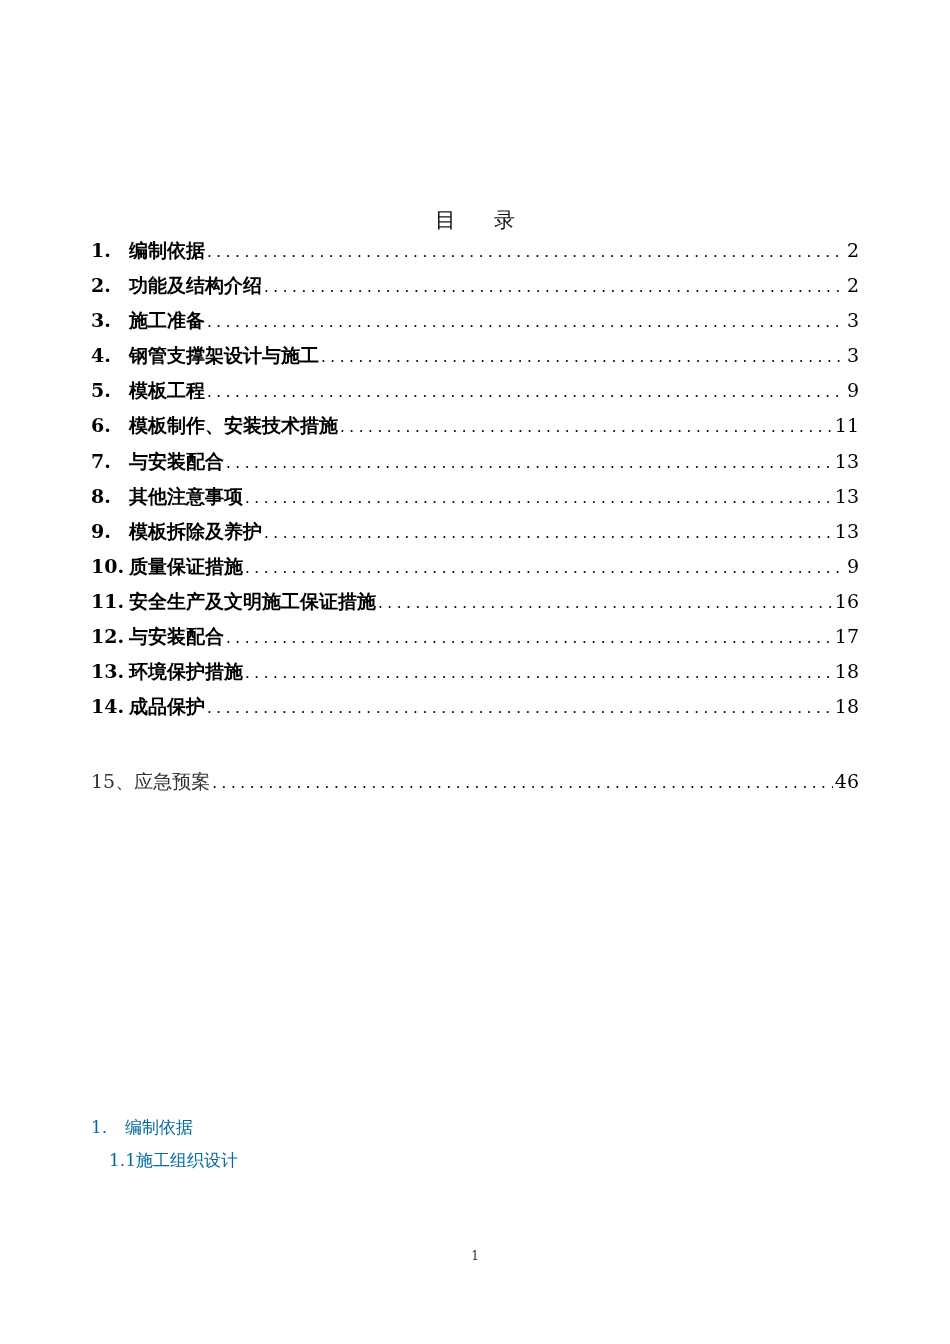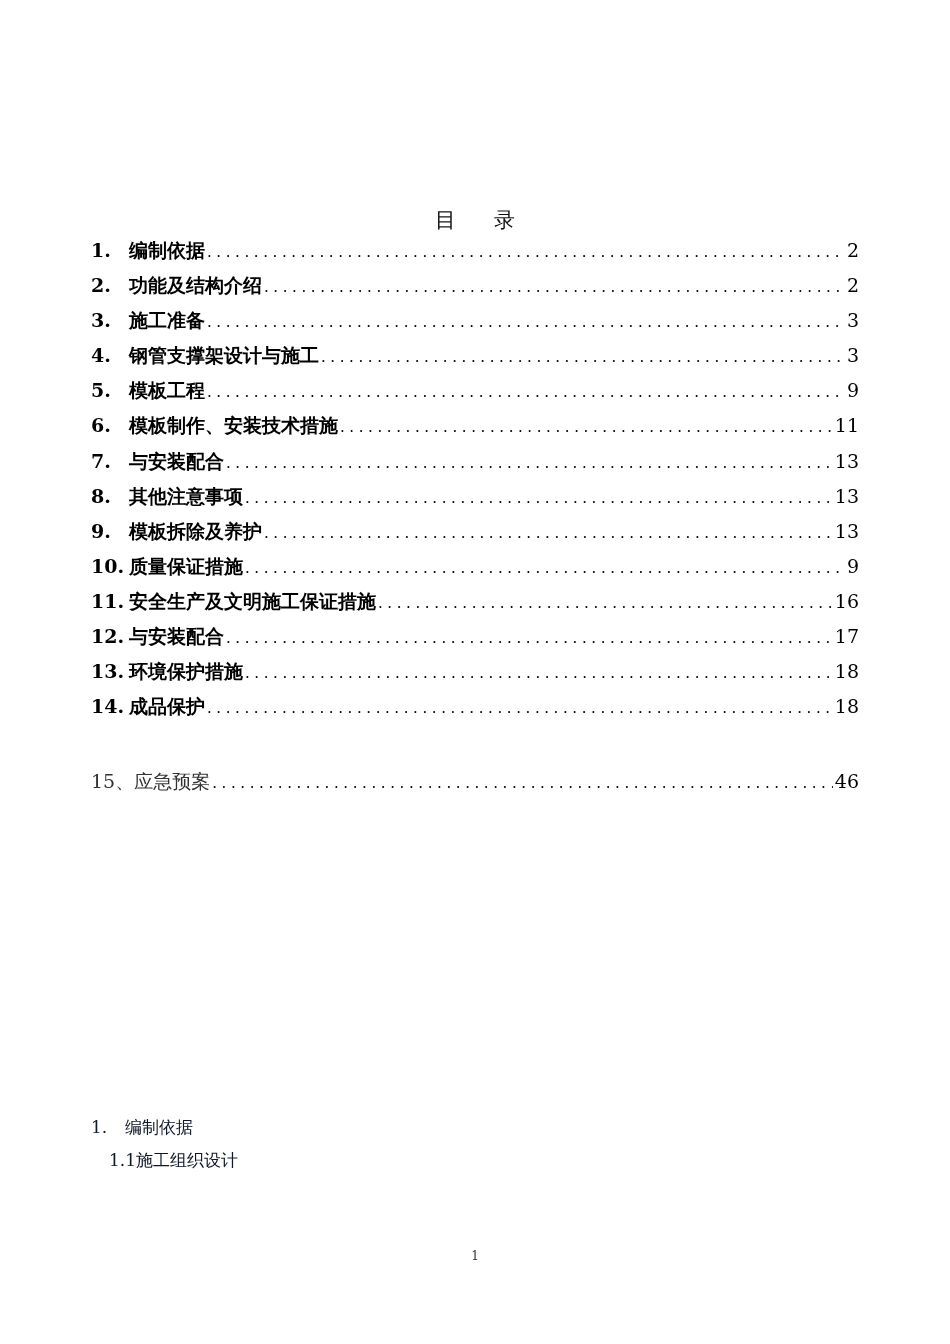--- a/index.html
+++ b/index.html
@@ -11,21 +11,21 @@
   .toc { position:absolute; top:238px; left:91px; width:768px; }
   .toc-row { display:flex; align-items:baseline; height:35.1px; font-size:19px; }
   .toc-row .num { width:38px; flex:0 0 auto; font-weight:bold; white-space:nowrap; }
   .toc-row .label { font-weight:bold; white-space:nowrap; }
   .toc-row .dots { flex:1 1 auto; overflow:hidden; white-space:nowrap; margin:0 2px;
                    letter-spacing:4.6px; font-weight:normal; font-size:15px; }
   .toc-row .dots::after { content:"................................................................................................................................................................"; }
   .toc-row .page { flex:0 0 auto; font-weight:normal; font-family:"DejaVu Serif", serif; font-size:19px; }
   .toc-row.plain .num, .toc-row.plain .label { font-weight:normal; color:#333;margin-top:40px; }
   .toc-row.plain .num { width:auto; }
-  .body { position:absolute; top:1116px; left:91px; font-size:17px; color:#0f172a; }
+  .body { position:absolute; top:1116px; left:91px; font-size:17px; color:#0369a1; }
   .body div { height:33px; white-space:nowrap; }
   .body .h1 .n { display:inline-block; width:34px; }
   .body .sub { padding-left:18px; }
   .body .quote { margin-left:-4px; }
   .page-num { position:absolute; top:1249px; left:0; width:100%; text-align:center;
               font-size:12px; color:#333; }
 </style>
 </head>
 <body>
 

